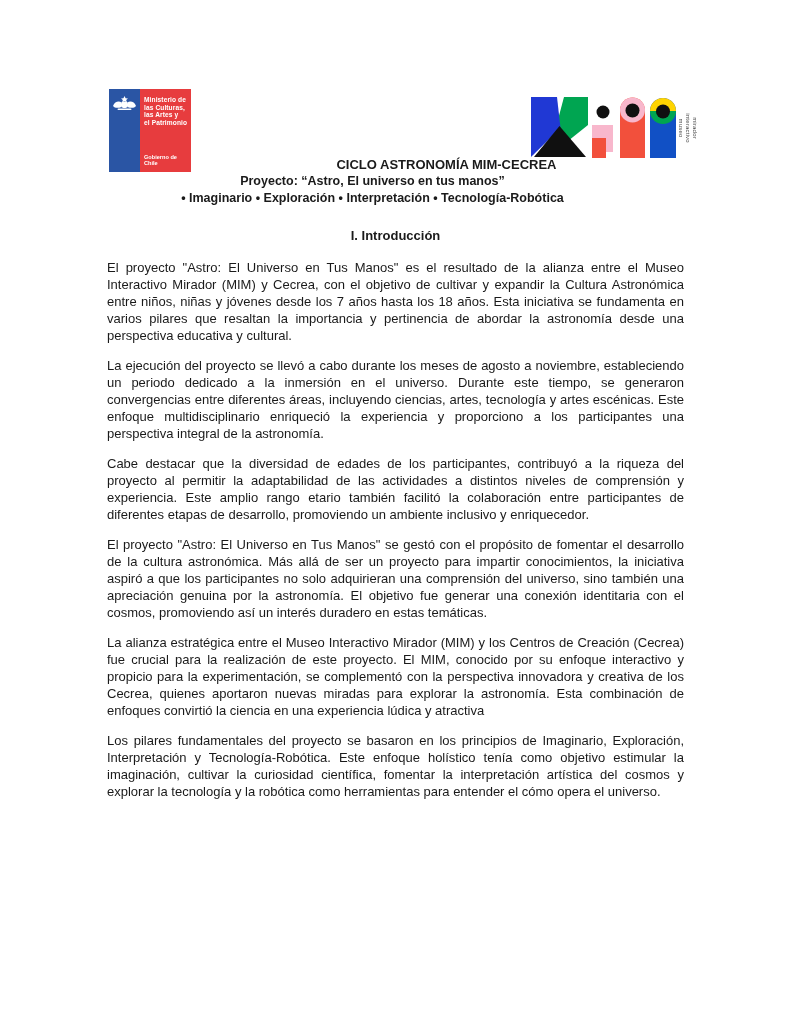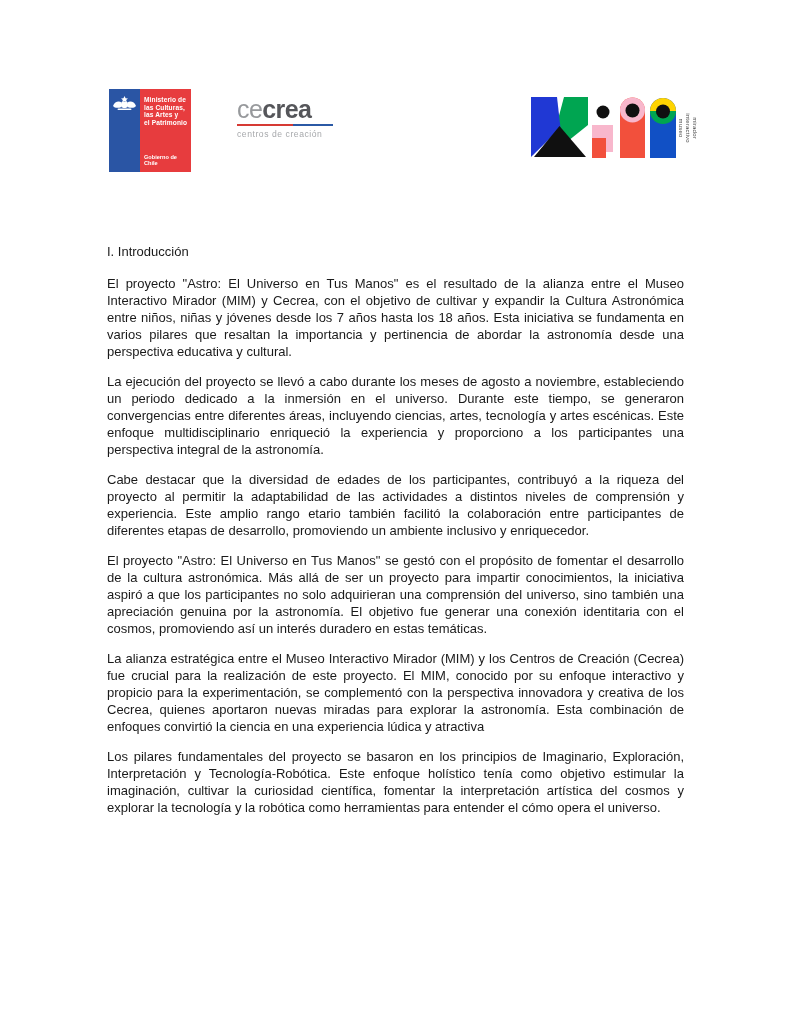--- a/index.html
+++ b/index.html
@@ -36,21 +36,21 @@
              font-size:6px;line-height:7px;color:#4a4a4a;letter-spacing:.2px;text-align:center;width:64px;}
 
   
   .title-block{position:absolute;top:156px;left:0;width:100%;text-align:center;font-weight:bold;line-height:17px;}
   .title-line1{font-size:13px;transform:translateX(51px);}
   .title-line2{font-size:12.5px;transform:translateX(-23px);}
   .title-line3{font-size:12.5px;transform:translateX(-23px);}
 
   
   .content{position:absolute;top:227px;left:107px;right:107px;font-size:13px;line-height:17px;}
-  .content h3{font-size:13px;font-weight:normal;margin:16px 0 15px 0;}
+  .content h3{font-size:13px;font-weight:bold;margin:0 0 15px 0;text-align:center;}
   .content h3.spaced{margin-top:4px;}
   .content p{text-align:justify;margin:0 0 13px 0;}
 </style>
 </head>
 <body>
 
 <div class="page">
 
   <div class="gov-logo">
     <div class="gov-blue">
@@ -68,28 +68,20 @@
       <div class="gov-ministry">
         <div>Ministerio de</div>
         <div>las Culturas,</div>
         <div>las Artes y</div>
         <div>el Patrimonio</div>
       </div>
       <div class="gov-government">Gobierno de Chile</div>
     </div>
   </div>
 
-  <div class="cecrea-logo">
-    <div class="cecrea-word"><span>ce</span><b>crea</b></div>
-    <div class="cecrea-line">
-        <span class="red"></span>
-        <span class="blue"></span>
-      </div>
-    <div class="cecrea-tagline">centros de creación</div>
-  </div>
 
   <div>
     <svg class="mim-logo" viewBox="0 0 170 66" aria-hidden="true">
 
       <g>
         <polygon points="33,2 57,2 57,30 17,62" fill="var(--mim-green)"></polygon>
         <polygon points="0,2 26,2 29.5,33 0,62" fill="var(--mim-blue)"></polygon>
         <polygon points="3,62 55,62 28.5,31" fill="var(--mim-black)"></polygon>
       </g>
 
@@ -112,20 +104,25 @@
         <circle cx="132" cy="16.5" r="7" fill="var(--mim-black)"></circle>
       </g>
     </svg>
     <div class="mim-vtext">
       <div>mirador</div>
       <div>interactivo</div>
       <div>museo</div>
     </div>
   </div>
 
+  <div class="title-block">
+    <div class="title-line1">CICLO ASTRONOMÍA MIM-CECREA</div>
+    <div class="title-line2">Proyecto: “Astro, El universo en tus manos”</div>
+    <div class="title-line3">• Imaginario • Exploración • Interpretación • Tecnología-Robótica</div>
+  </div>
 
   <div class="content">
     <h3>I. Introducción</h3>
     <p>El proyecto "Astro: El Universo en Tus Manos" es el resultado de la alianza entre el Museo Interactivo Mirador (MIM) y Cecrea, con el objetivo de cultivar y expandir la Cultura Astronómica entre niños, niñas y jóvenes desde los 7 años hasta los 18 años. Esta iniciativa se fundamenta en varios pilares que resaltan la importancia y pertinencia de abordar la astronomía desde una perspectiva educativa y cultural.</p>
     <p>La ejecución del proyecto se llevó a cabo durante los meses de agosto a noviembre, estableciendo un periodo dedicado a la inmersión en el universo. Durante este tiempo, se generaron convergencias entre diferentes áreas, incluyendo ciencias, artes, tecnología y artes escénicas. Este enfoque multidisciplinario enriqueció la experiencia y proporciono a los participantes una perspectiva integral de la astronomía.</p>
     <p>Cabe destacar que la diversidad de edades de los participantes, contribuyó a la riqueza del proyecto al permitir la adaptabilidad de las actividades a distintos niveles de comprensión y experiencia. Este amplio rango etario también facilitó la colaboración entre participantes de diferentes etapas de desarrollo, promoviendo un ambiente inclusivo y enriquecedor.</p>
 
     <p>El proyecto "Astro: El Universo en Tus Manos" se gestó con el propósito de fomentar el desarrollo de la cultura astronómica. Más allá de ser un proyecto para impartir conocimientos, la iniciativa aspiró a que los participantes no solo adquirieran una comprensión del universo, sino también una apreciación genuina por la astronomía. El objetivo fue generar una conexión identitaria con el cosmos, promoviendo así un interés duradero en estas temáticas.</p>
     <p>La alianza estratégica entre el Museo Interactivo Mirador (MIM) y los Centros de Creación (Cecrea) fue crucial para la realización de este proyecto. El MIM, conocido por su enfoque interactivo y propicio para la experimentación, se complementó con la perspectiva innovadora y creativa de los Cecrea, quienes aportaron nuevas miradas para explorar la astronomía. Esta combinación de enfoques convirtió la ciencia en una experiencia lúdica y atractiva</p>
     <p>Los pilares fundamentales del proyecto se basaron en los principios de Imaginario, Exploración, Interpretación y Tecnología-Robótica. Este enfoque holístico tenía como objetivo estimular la imaginación, cultivar la curiosidad científica, fomentar la interpretación artística del cosmos y explorar la tecnología y la robótica como herramientas para entender el cómo opera el universo.</p>

